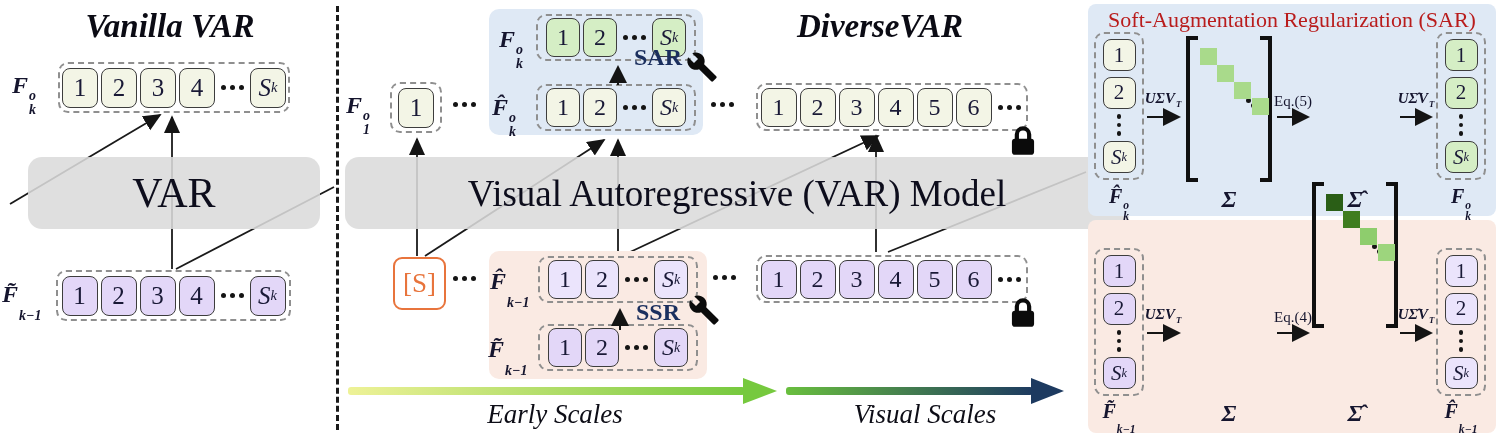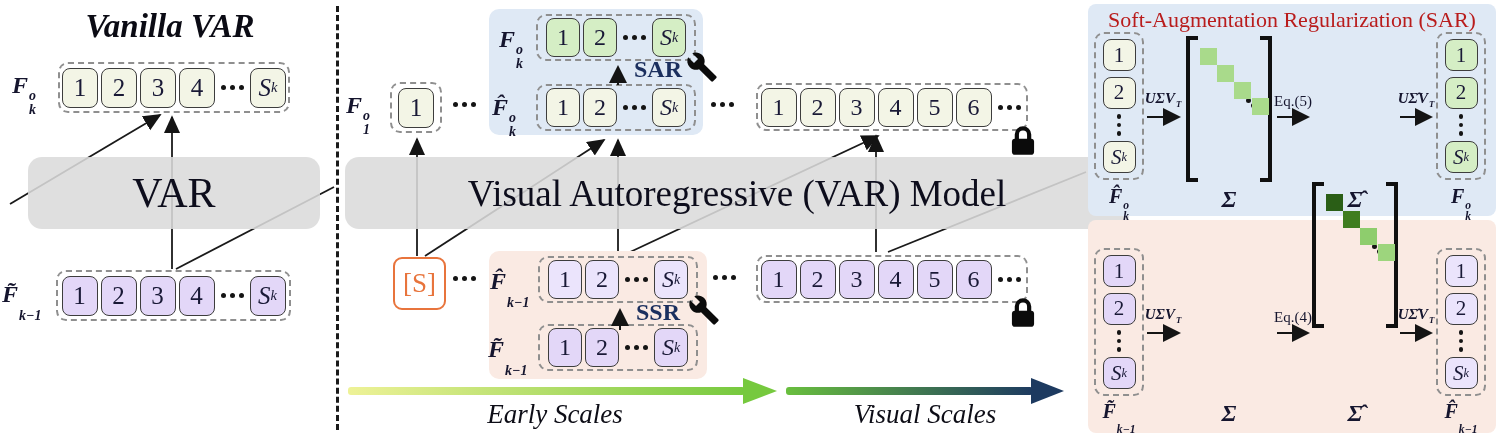--- a/index.html
+++ b/index.html
@@ -116,20 +116,21 @@
         <i></i>
         <i></i>
         <i></i>
       </span>
       <span class="tok t40" style="background: var(--c-purpleDeep);">
         <span class="sk">S</span>
         <span class="sksub">k</span>
       </span>
     </div>
 
+  <div class="abs big-title" style="left:730px;top:8px;width:300px;z-index:4">DiverseVAR</div>
 
   <div class="abs bar" style="left:345px;top:157px;width:784px;height:72px;z-index:2">
     <span style="font-size:37px">Visual Autoregressive (VAR) Model</span>
   </div>
 
   <div class="abs mlab f24" style="left:346px;top:92px;z-index:4"><span>F</span><span class="mscripts">
         <span>o</span>
         <span>1</span>
       </span></div>
   <div class="abs dbox" style="left:390px;top:82px;width:52px;height:51px;z-index:4">
@@ -152,21 +153,21 @@
       <span class="hdots">
         <i></i>
         <i></i>
         <i></i>
       </span>
       <span class="tok t39" style="background: var(--c-green);">
         <span class="sk">S</span>
         <span class="sksub">k</span>
       </span>
     </div>
-  <div class="abs tag" style="left:634px;top:56px;z-index:4">SAR</div>
+  <div class="abs tag" style="left:634px;top:44px;z-index:4">SAR</div>
   <svg class="abs" style="left:686px;top:51px;z-index:5" width="32" height="32" viewBox="0 0 24 24">
     <path fill="#0b0b0b" d="M22.7 19l-9.1-9.1c.9-2.3.4-5-1.5-6.9-2-2-5-2.4-7.4-1.3L9 6 6 9 1.6 4.7C.4 7.1.9 10.1 2.9 12.1c1.9 1.9 4.6 2.4 6.9 1.5l9.1 9.1c.4.4 1 .4 1.4 0l2.3-2.3c.5-.4.5-1.1.1-1.4z"></path>
   </svg>
   <div class="abs mlab f24" style="left:492px;top:94px;z-index:4"><span>F̂</span><span class="mscripts">
         <span>o</span>
         <span>k</span>
       </span></div>
   <div class="abs dbox" style="left:536px;top:84px;width:160px;height:47px;z-index:4">
       <span class="tok t39" style="background: var(--c-cream);">1</span>
       <span class="tok t39" style="background: var(--c-cream);">2</span>

